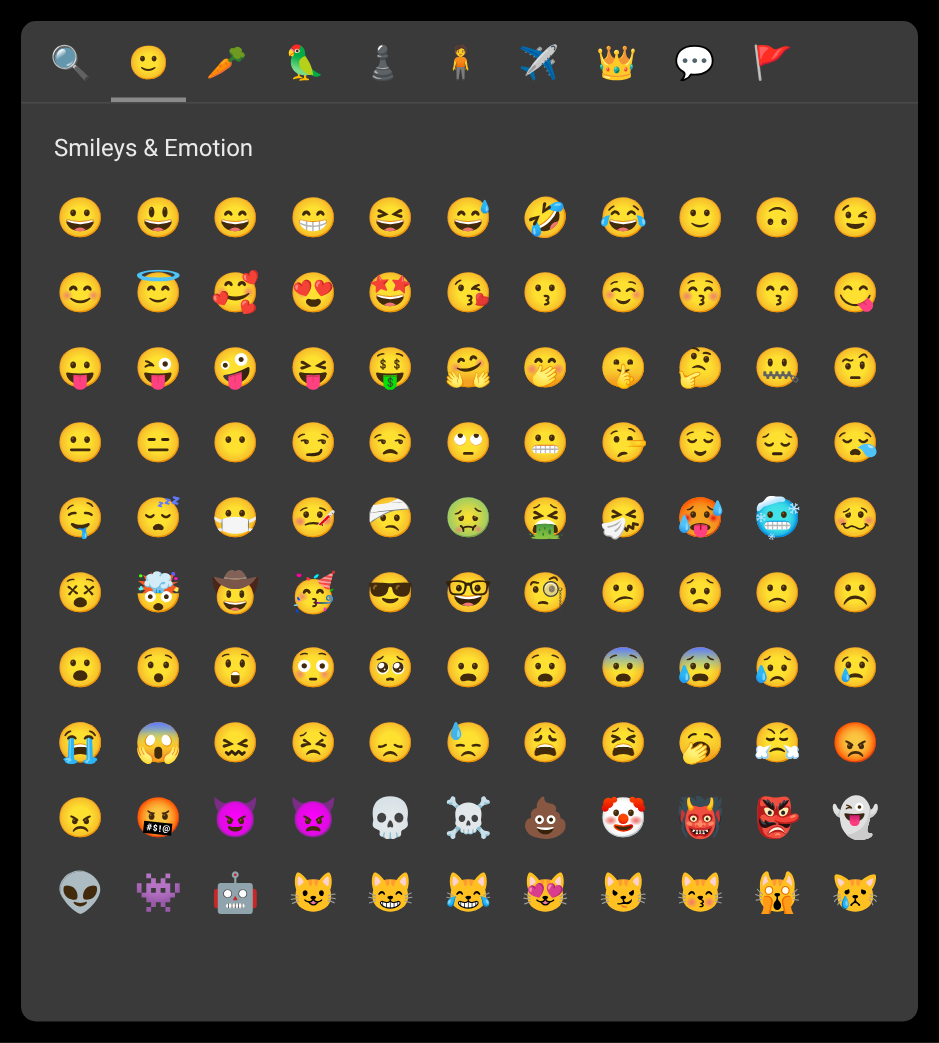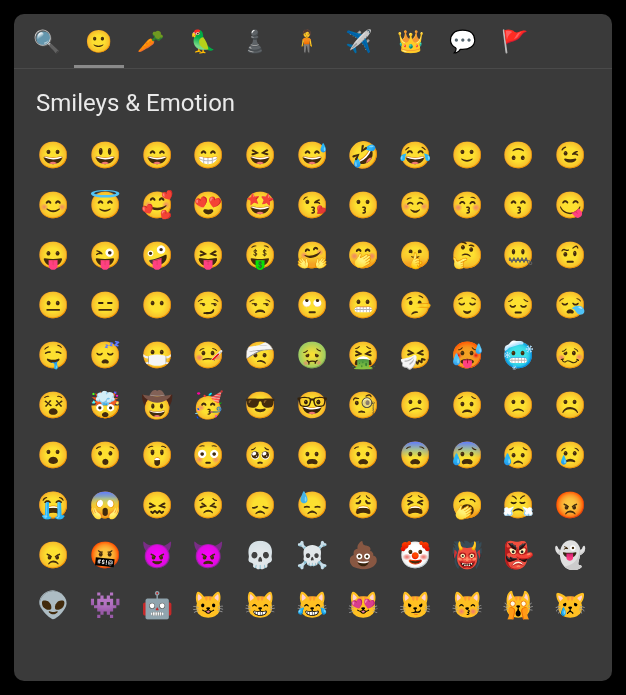--- a/index.html
+++ b/index.html
@@ -41,21 +41,21 @@
   .tab.active {
     border-bottom: 3px solid #8a8a8a;
   }
   .content {
     flex: 1;
     overflow-y: auto;
     padding: 12px 18px 18px 18px;
   }
   .section-title {
     color: #eaeaea;
-    font-size: 24px;
+    font-size: 16px;
     font-weight: 400;
     margin: 8px 0 16px 4px;
   }
   .emoji-grid {
     display: grid;
     grid-template-columns: repeat(11, 1fr);
     gap: 6px 6px;
   }
   .emoji-cell {
     width: 44px;

